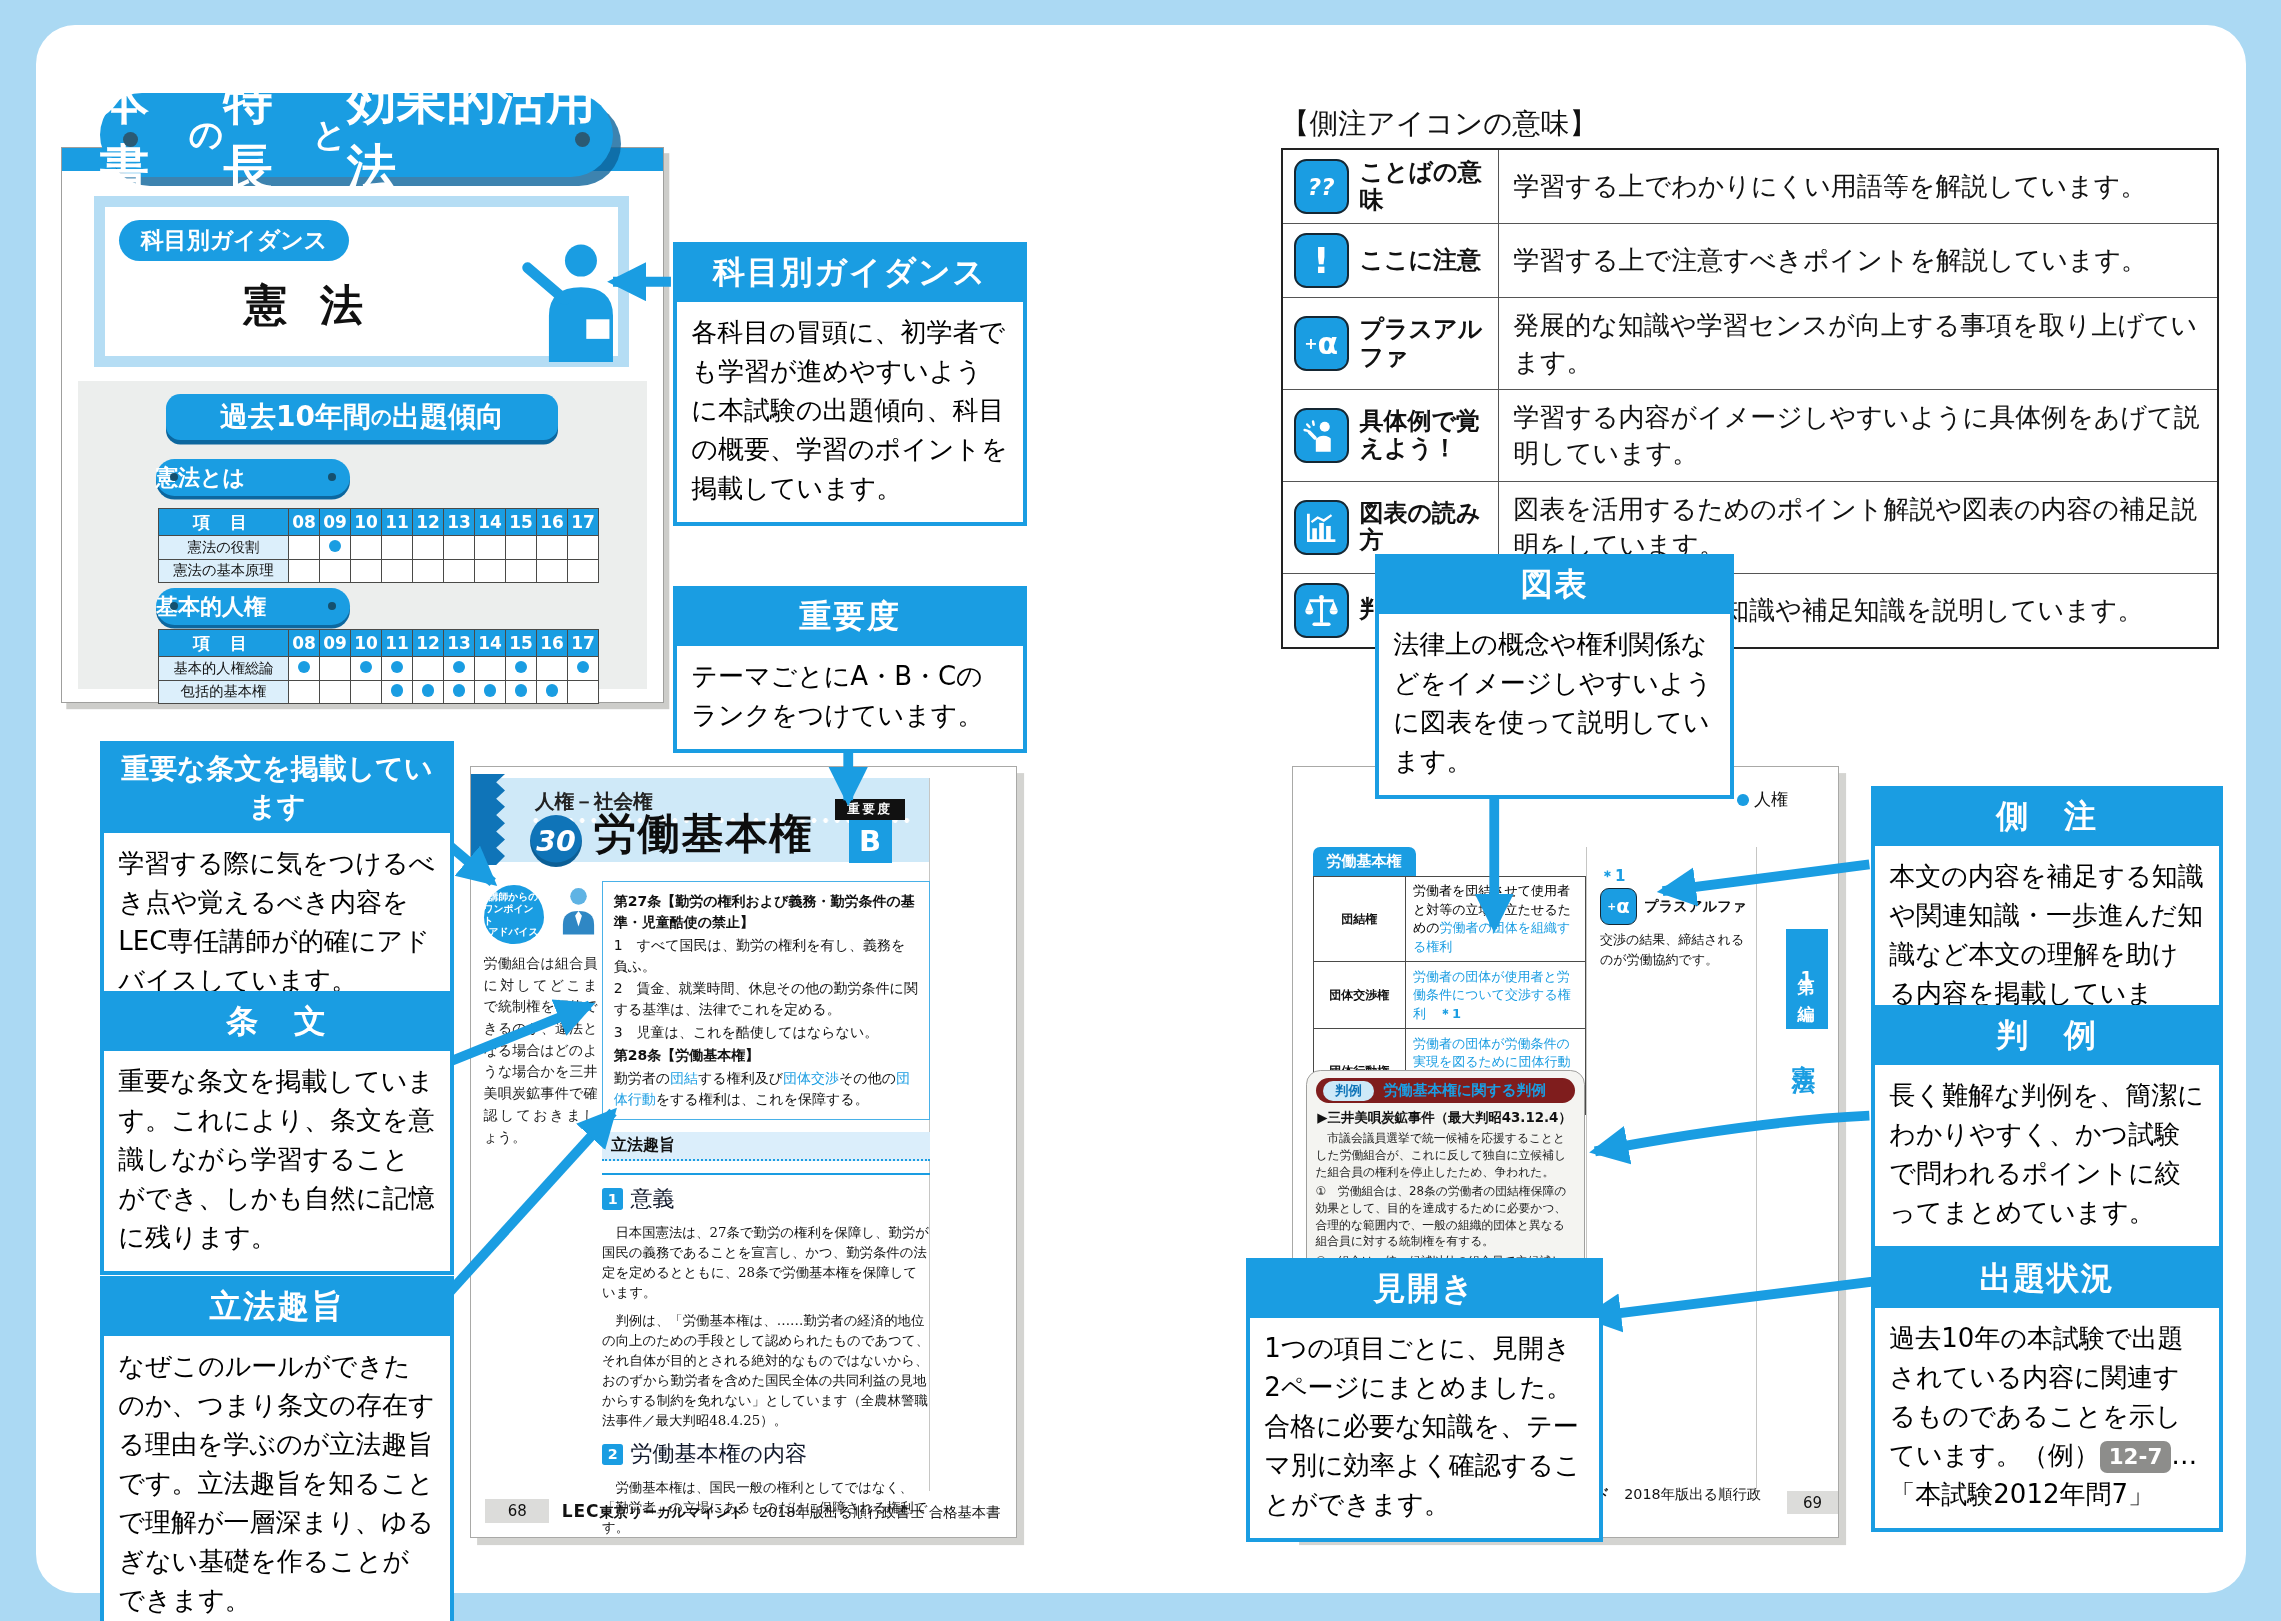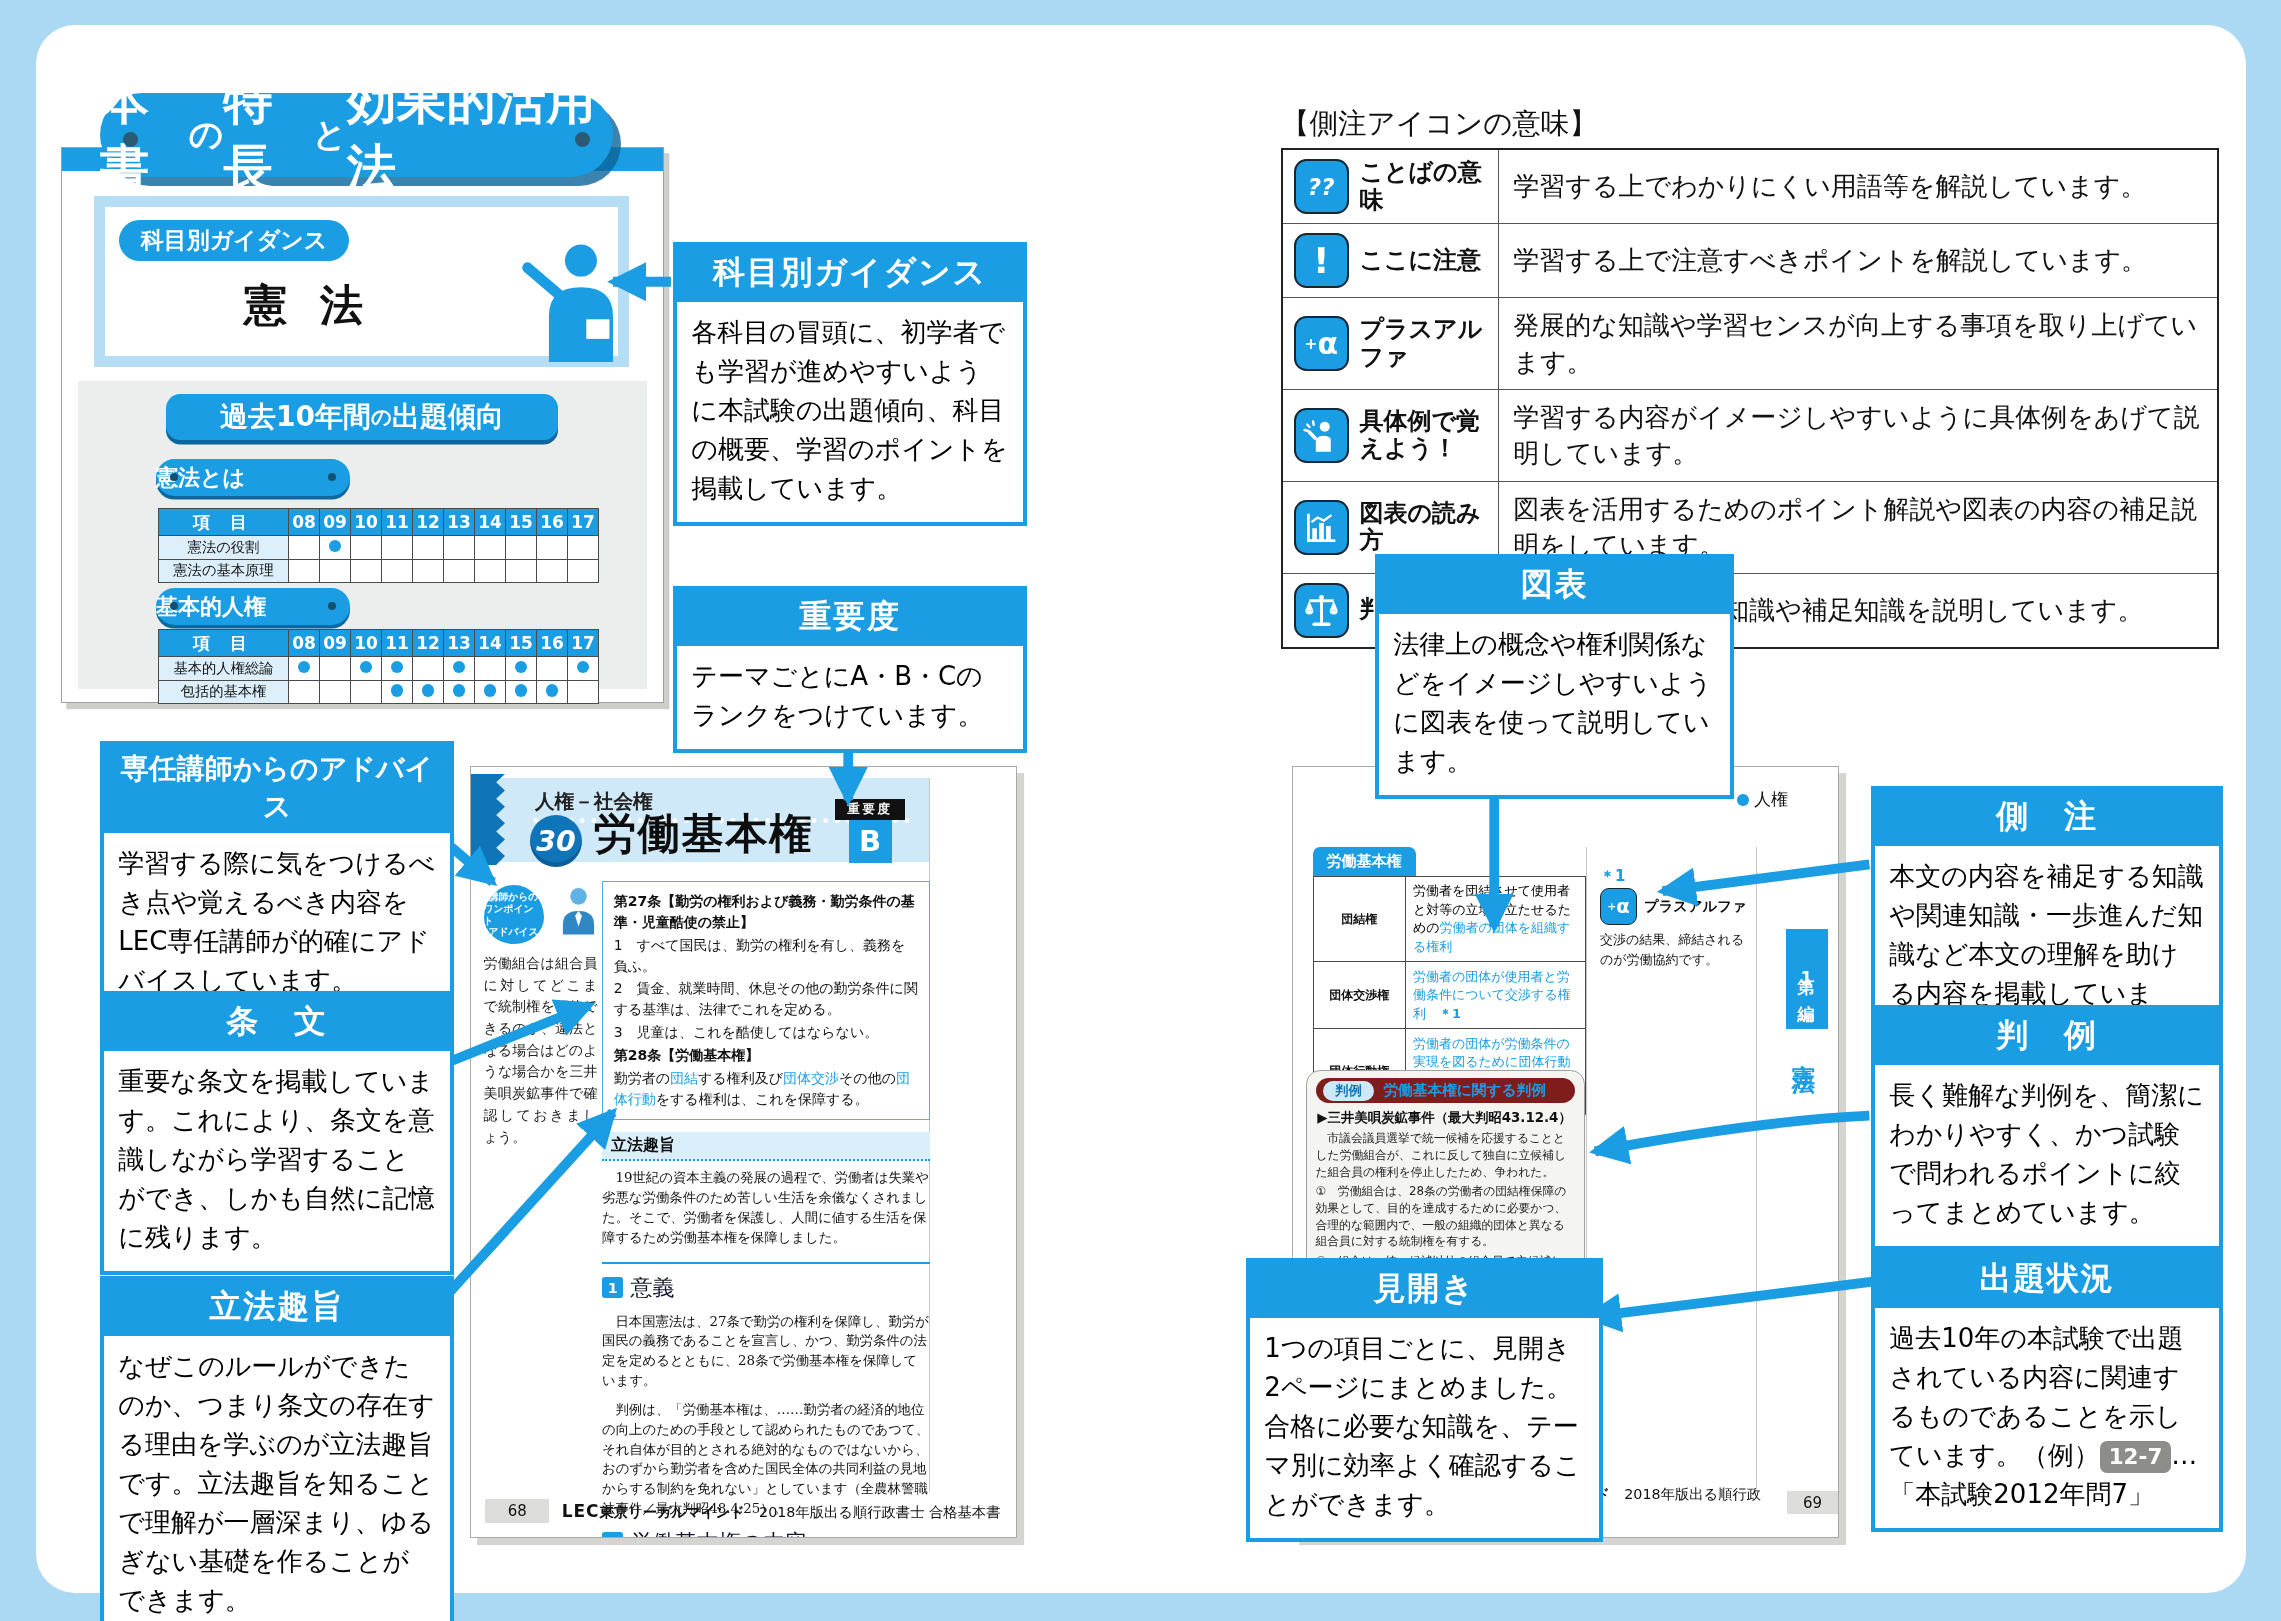--- a/index.html
+++ b/index.html
@@ -359,21 +359,20 @@
     <div class="main68">
       <div class="artbox">
         <p class="ah">第27条【勤労の権利および義務・勤労条件の基準・児童酷使の禁止】</p>
         <p>1　すべて国民は、勤労の権利を有し、義務を負ふ。</p>
         <p>2　賃金、就業時間、休息その他の勤労条件に関する基準は、法律でこれを定める。</p>
         <p>3　児童は、これを酷使してはならない。</p>
         <p class="ah">第28条【労働基本権】</p>
         <p><span>勤労者の</span><span class="blue">団結</span><span>する権利及び</span><span class="blue">団体交渉</span><span>その他の</span><span class="blue">団体行動</span><span>をする権利は、これを保障する。</span></p>
       </div>
       <div class="rippo-h">立法趣旨</div>
-      <p class="rippo-b">　19世紀の資本主義の発展の過程で、労働者は失業や劣悪な労働条件のため苦しい生活を余儀なくされました。そこで、労働者を保護し、人間に値する生活を保障するため労働基本権を保障しました。</p>
       <hr class="hr68">
       <div class="sechead">
         <span class="secnum">1</span>
         <span class="sectitle">意義</span>
       </div>
       <p class="p68">　日本国憲法は、27条で勤労の権利を保障し、勤労が国民の義務であることを宣言し、かつ、勤労条件の法定を定めるとともに、28条で労働基本権を保障しています。</p>
       <p class="p68">　判例は、「労働基本権は、……勤労者の経済的地位の向上のための手段として認められたものであつて、それ自体が目的とされる絶対的なものではないから、おのずから勤労者を含めた国民全体の共同利益の見地からする制約を免れない」としています（全農林警職法事件／最大判昭48.4.25）。</p>
       <div class="sechead">
         <span class="secnum">2</span>
         <span class="sectitle">労働基本権の内容</span>
@@ -446,21 +445,21 @@
 
   <div class="callout" style="left:673px;top:242px;width:346px;">
     <div class="chead">科目別ガイダンス</div>
     <div class="cbody">各科目の冒頭に、初学者でも学習が進めやすいように本試験の出題傾向、科目の概要、学習のポイントを掲載しています。</div>
   </div>
   <div class="callout" style="left:673px;top:586px;width:346px;">
     <div class="chead">重要度</div>
     <div class="cbody">テーマごとにA・B・Cのランクをつけています。</div>
   </div>
   <div class="callout" style="left:100px;top:741px;width:346px;">
-    <div class="chead sm">専任講師からのアドバイス</div>
+    <div class="chead sm">重要な条文を掲載しています</div>
     <div class="cbody">学習する際に気をつけるべき点や覚えるべき内容をLEC専任講師が的確にアドバイスしています。</div>
   </div>
   <div class="callout" style="left:100px;top:991px;width:346px;">
     <div class="chead">条　文</div>
     <div class="cbody">重要な条文を掲載しています。これにより、条文を意識しながら学習することができ、しかも自然に記憶に残ります。</div>
   </div>
   <div class="callout" style="left:100px;top:1276px;width:346px;">
     <div class="chead">立法趣旨</div>
     <div class="cbody">なぜこのルールができたのか、つまり条文の存在する理由を学ぶのが立法趣旨です。立法趣旨を知ることで理解が一層深まり、ゆるぎない基礎を作ることができます。</div>
   </div>

